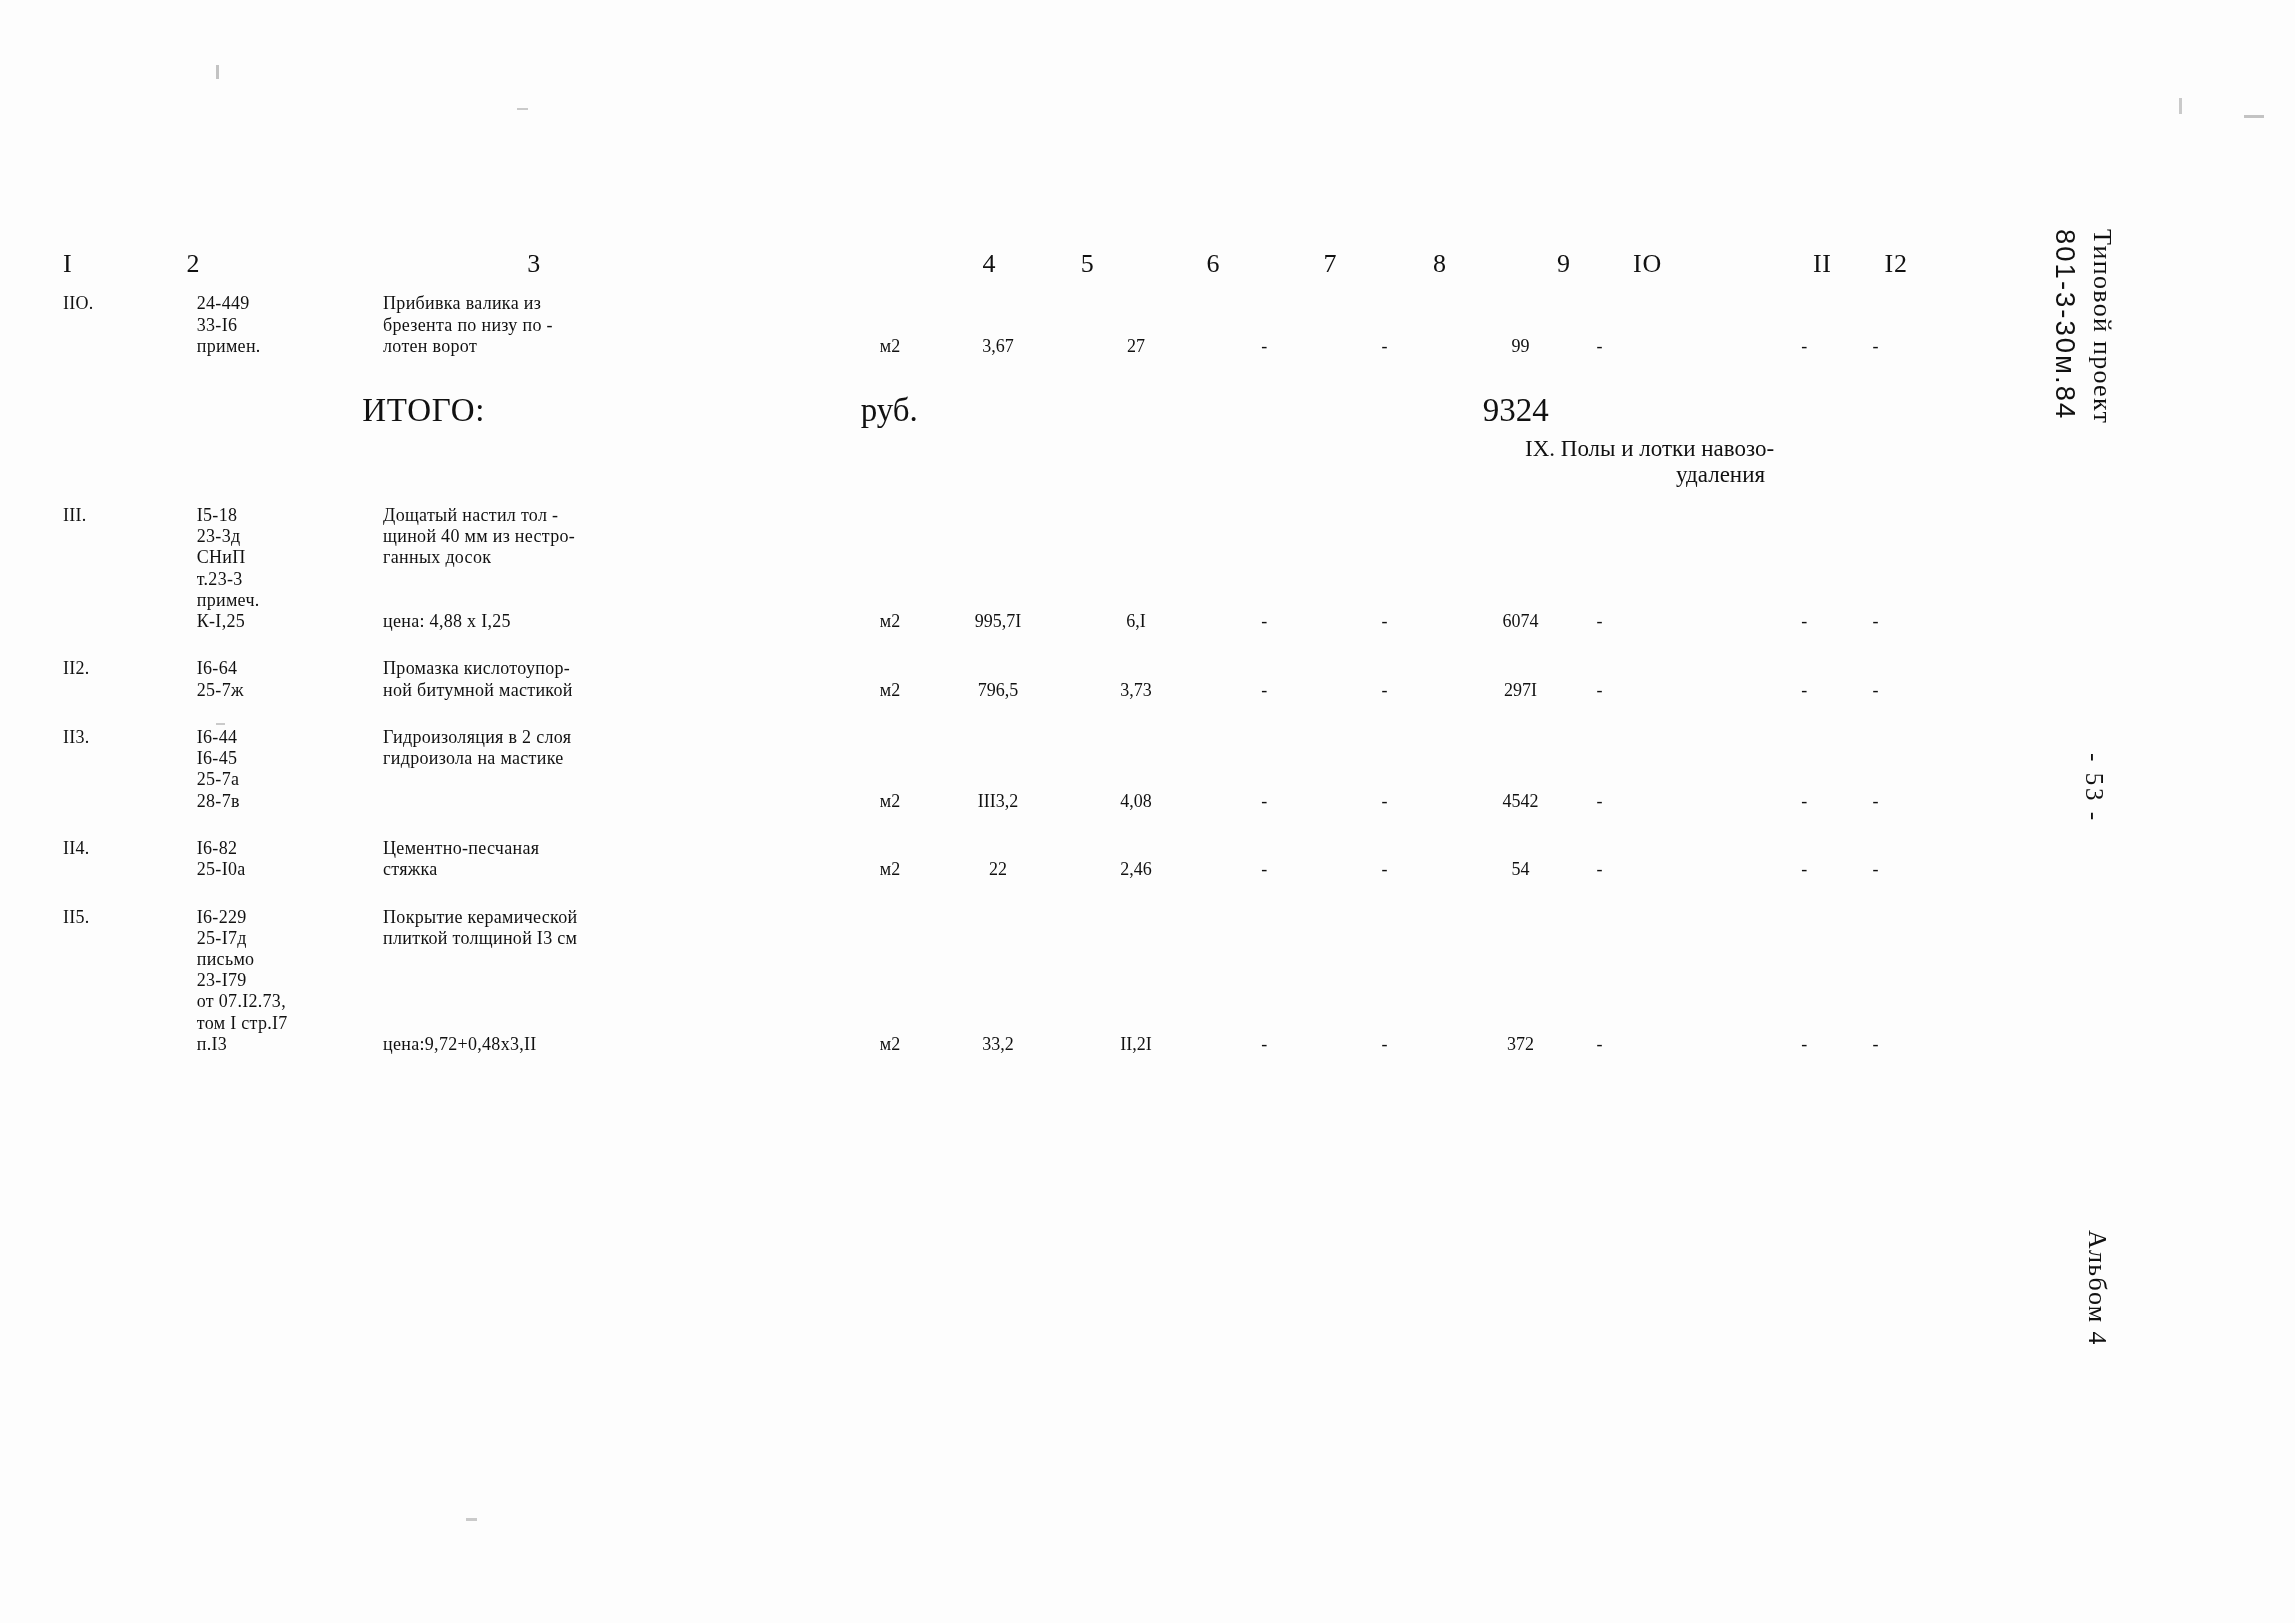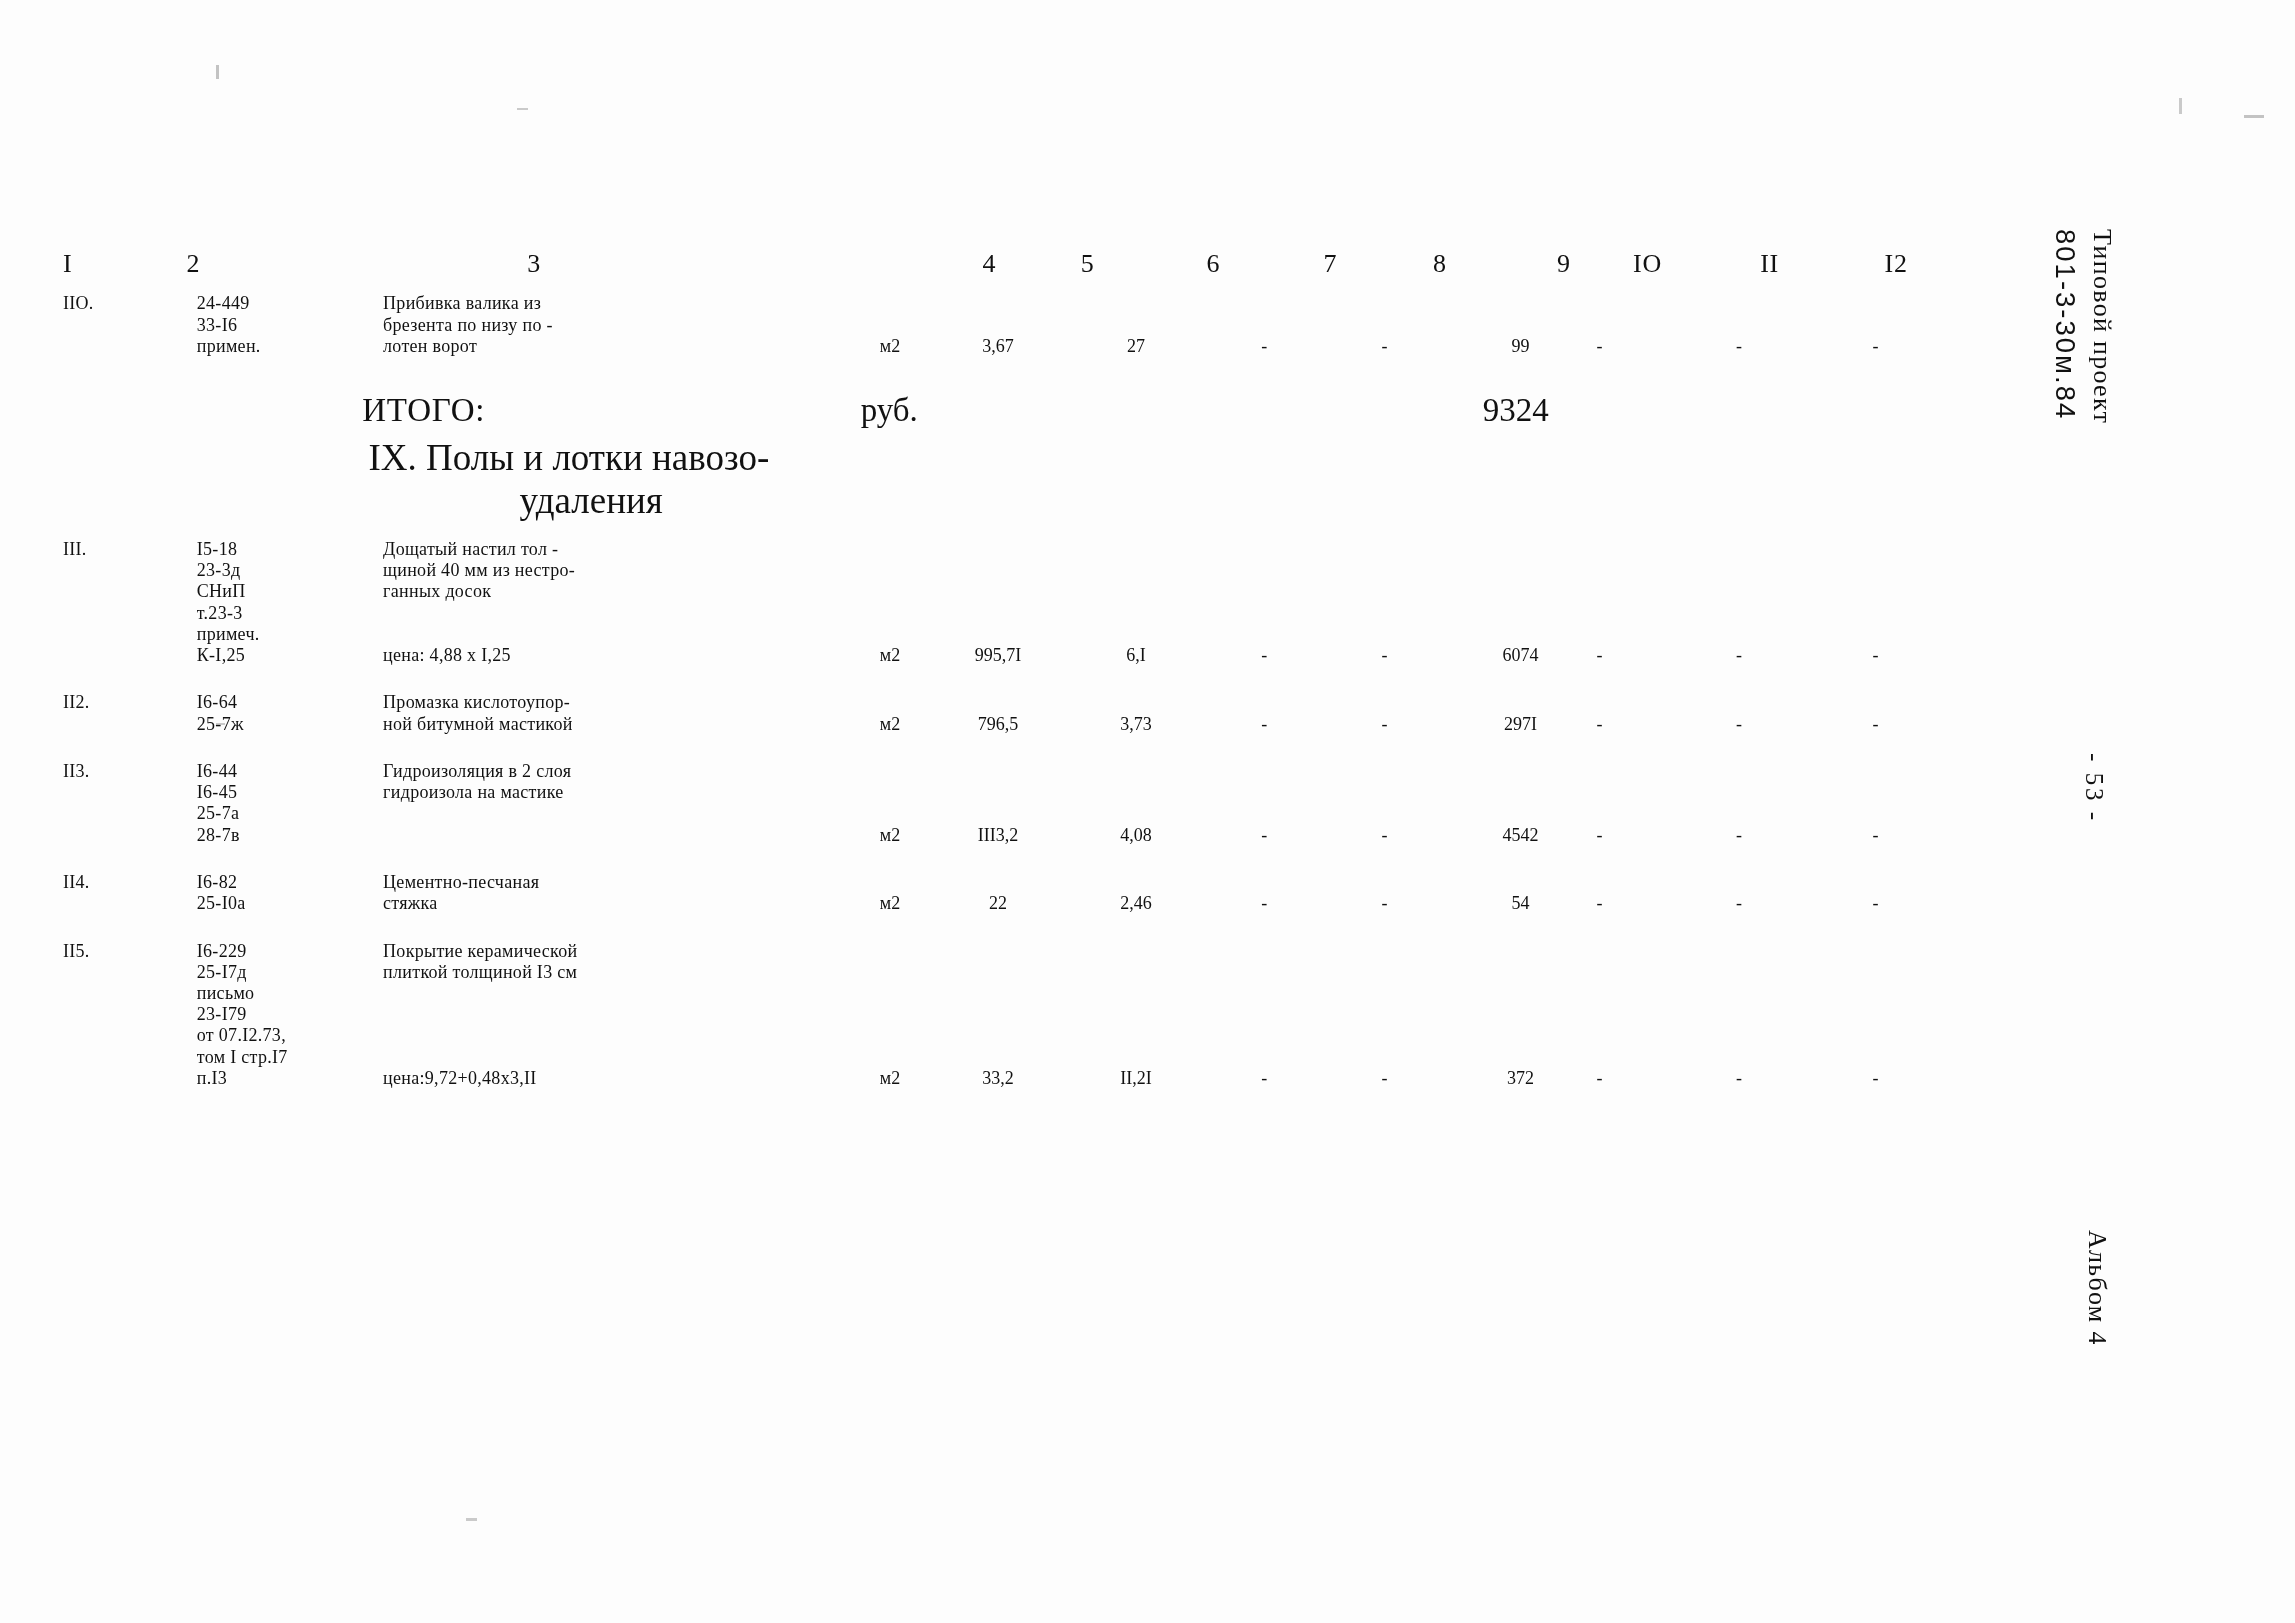--- a/index.html
+++ b/index.html
@@ -25,42 +25,42 @@
   .c1  { width:118px; }
   .c2  { width:164px; }
   .c3  { width:484px; }
   .c4  { width:79px; text-align:center; }
   .c5  { width:144px; text-align:center; }
   .c6  { width:141px; text-align:center; }
   .c7  { width:124px; text-align:center; }
   .c8  { width:124px; text-align:center; }
   .c9  { width:157px; text-align:center; }
   .c10 { width:144px; }
-  .c11 { width:141px; }
+  .c11 { width:141px; text-align:center; }
   .c12 { width:141px; text-align:left; }
 
   .hdr { font-size:26px; letter-spacing:0.7px; margin-bottom:14.4px; }
   .hdr .c1 { text-align:left; padding-left:3.9px; }
   .hdr .c2 { text-align:left; padding-left:19.6px; }
   .hdr .c3 { text-align:left; padding-left:196px; }
 
   .entry { margin-bottom:6.5px; font-size:18px; line-height:1.18; }
   .entry .c1 { padding-left:3.9px; letter-spacing:0.3px; }
   .entry .c2 { padding-left:19.6px; letter-spacing:0.3px; }
   .entry .c3 { padding-left:27.5px; letter-spacing:0.3px; }
 
   .codes div, .desc div { white-space:pre; }
 
   .spacer { height:19.6px; }
 
   .totalrow { font-size:33px; margin:9.2px 0 6.5px 0; }
   .totalrow .c3 { padding-left:27.5px; letter-spacing:0.7px; }
   .totalrow .c4 { text-align:right; padding-left:5.2px; }
 
-  .sectionrow { font-size:37px; margin:3.9px 0 17px 0; }
+  .sectionrow { font-size:23px; margin:3.9px 0 17px 0;justify-content:space-between; }
   .sectionrow .c3 { padding-left:27.5px; }
   .sectionrow .sub { padding-left:151px; }
 
   
   .vert {
     position:absolute;
     transform-origin:0 0;
     transform:rotate(90deg);
     white-space:nowrap;
     font-size:26px;

